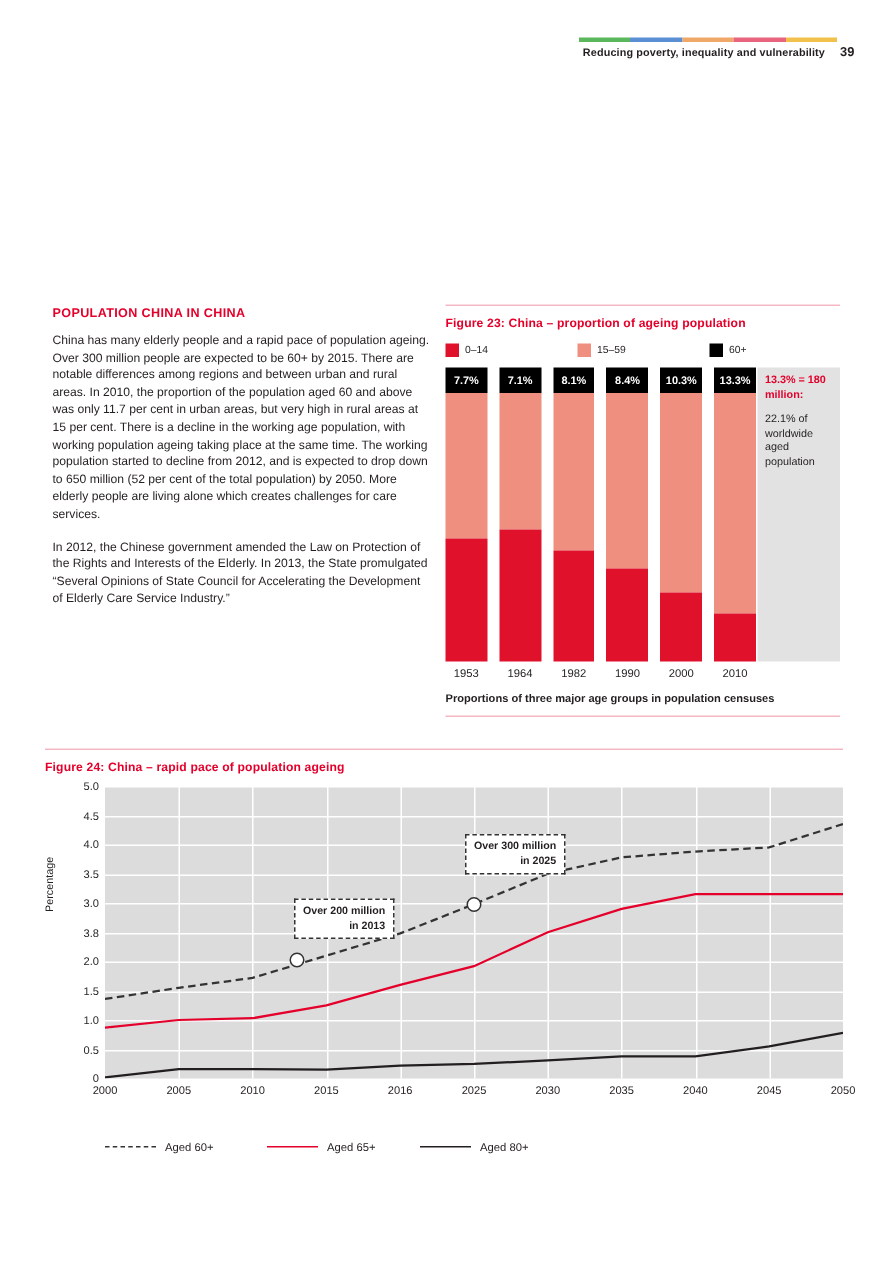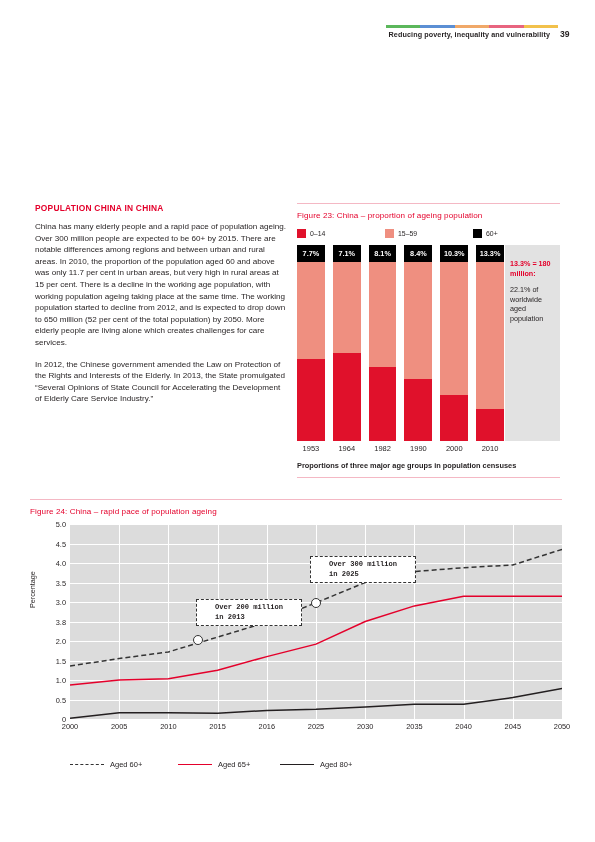--- a/index.html
+++ b/index.html
@@ -18,38 +18,38 @@
   .rh-page{position:absolute;left:560px;top:29px;font-size:8.6px;font-weight:bold;color:#231f20;}
 
   
   .art{position:absolute;left:35px;top:203px;width:253px;}
   .art h2{margin:0 0 8px 0;font-size:8.4px;font-weight:bold;color:#e4002b;letter-spacing:.25px;}
   .art p{margin:0 0 10px 0;font-size:8.1px;line-height:11.6px;color:#231f20;text-align:left;}
 
   
   .fig23{position:absolute;left:297px;top:203px;width:263px;}
   .fig-rule{height:1px;background:#f4b8c4;margin-bottom:7px;}
-  .fig-title{font-size:8.1px;font-weight:normal;color:#e4002b;margin-bottom:9px;letter-spacing:.1px;}
+  .fig-title{font-size:8.1px;font-weight:bold;color:#e4002b;margin-bottom:9px;letter-spacing:.1px;}
   .legend23{display:flex;align-items:center;font-size:6.9px;color:#231f20;margin-bottom:7px;}
   .legend23 .li{display:flex;align-items:center;}
   .legend23 .sw{width:9px;height:9px;display:inline-block;margin-right:4px;}
   .legend23 .li.a{width:88px;}
   .legend23 .li.b{width:88px;}
 
   .bars-wrap{position:relative;height:196px;}
   .bars{position:absolute;left:0;top:0;width:207px;height:196px;display:flex;gap:8px;}
   .bar{flex:1;display:flex;flex-direction:column;position:relative;}
   .bar .cap{height:17px;background:#000;color:#fff;font-size:7.3px;font-weight:bold;
             display:flex;align-items:center;justify-content:center;line-height:1;}
   .bar .mid{background:#ef8f80;}
   .bar .low{background:#e0112b;}
 
   .ann{position:absolute;left:208px;top:0;width:55px;height:196px;background:#e2e2e2;
        padding:3px 5px 0 5px;box-sizing:border-box;}
-  .ann .hl{font-size:7.2px;font-weight:bold;color:#e4002b;line-height:9.5px;margin-bottom:7px;margin-top:11px;}
+  .ann .hl{font-size:7.2px;font-weight:bold;color:#e4002b;line-height:9.5px;margin-bottom:7px;}
   .ann .bd{font-size:7.2px;color:#231f20;line-height:9.6px;}
 
   .years23{display:flex;gap:8px;width:207px;margin-top:3px;}
   .years23 span{flex:1;text-align:center;font-size:7.5px;color:#231f20;}
   .cap23{margin-top:8px;font-size:7.4px;font-weight:bold;color:#231f20;}
   .fig23-bottomrule{margin-top:7px;height:1px;background:#f4b8c4;}
 
   
   .fig24{position:absolute;left:30px;top:499px;width:532px;}
   .fig24 .fig-title{margin-bottom:8px;}
@@ -59,22 +59,22 @@
   .ytick{position:absolute;right:0;font-size:7.4px;color:#231f20;text-align:right;
          width:30px;transform:translateY(-50%);}
   .yaxis{position:absolute;left:6px;top:0;width:30px;height:195px;}
   .plot{position:absolute;left:40px;top:0;right:0;height:195px;background:#dcdcdc;}
   .vgrid,.hgrid{position:absolute;background:#ffffff;}
   .vgrid{width:1px;top:0;bottom:0;}
   .hgrid{height:1px;left:0;right:0;}
   .xticks{position:absolute;left:40px;right:0;top:198px;height:14px;}
   .xticks span{position:absolute;font-size:7.4px;color:#231f20;transform:translateX(-50%);}
   .note{position:absolute;background:#ffffff;border:1px dashed #333;
-        font-size:7.1px;font-weight:bold;color:#231f20;text-align:left;
-        padding:3px 18px;line-height:9.6px;white-space:pre-line;font-family:Liberation Mono, monospace;}
+        font-size:7.1px;font-weight:bold;color:#231f20;text-align:right;
+        padding:3px 5px;line-height:9.6px;white-space:pre-line;}
   .dot{position:absolute;width:8px;height:8px;border-radius:50%;background:#fff;border:1.2px solid #333;
        transform:translate(-50%,-50%);}
   .legend24{position:absolute;left:30px;top:760px;width:532px;display:flex;font-size:7.5px;color:#231f20;}
   .legend24 .it{display:flex;align-items:center;}
   .legend24 .ln{width:34px;height:0;margin-right:6px;display:inline-block;}
 </style>
 </head>
 <body>
 
 <div class="page">

